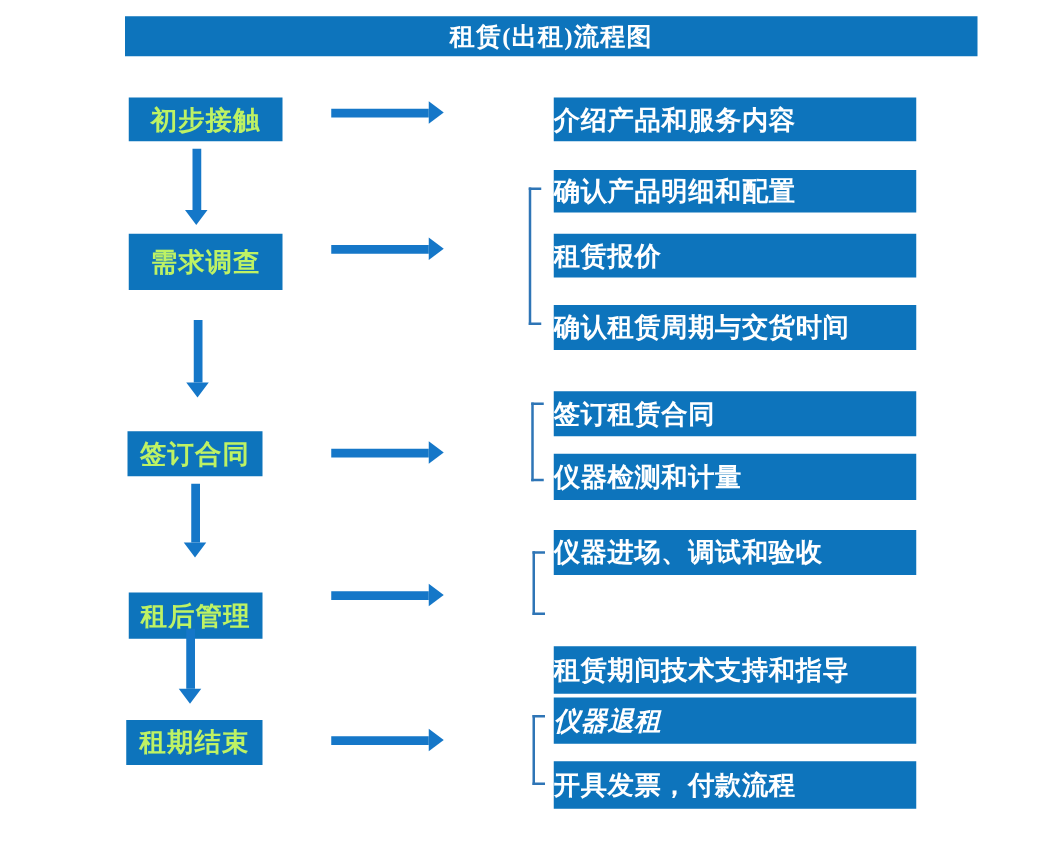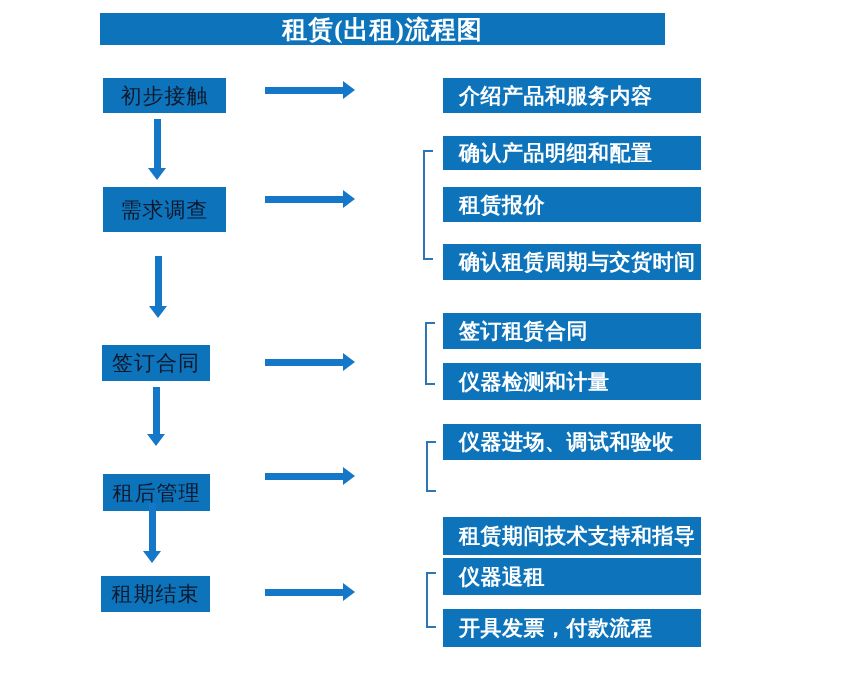--- a/index.html
+++ b/index.html
@@ -11,53 +11,53 @@
   .canvas {
     position: relative;
     width: 844px;
     height: 688px;
     background: var(--bg, #ffffff);
     overflow: hidden;
   }
   .title-bar {
     position: absolute;
     left: 100px; top: 13px;
-    width: 565px; height: 32px;
+    width: 682px; height: 32px;
     background: var(--box, #0d74bc);
     color: #ffffff;
     font-weight: bold;
-    font-size: 25px;
+    font-size: 20px;
     display: flex;
     align-items: center;
     justify-content: center;
     letter-spacing: 1px;
   }
   .step-box {
     position: absolute;
     background: var(--box, #0d74bc);
-    color: #0f172a;
-    font-weight: normal;
+    color: #bef264;
+    font-weight: bold;
     font-size: 21px;
     display: flex;
     align-items: center;
     justify-content: center;
     letter-spacing: 1px;
     white-space: nowrap;
   }
   .detail-box {
     position: absolute;
     left: 443px;
-    width: 258px;
+    width: 290px;
     background: var(--box, #0d74bc);
     color: #ffffff;
     font-weight: bold;
     font-size: 21px;
     display: flex;
     align-items: center;
-    padding-left: 16px;
+    padding-left: 0;
     box-sizing: border-box;
     letter-spacing: 0.5px;
     white-space: nowrap;
   }
   .harrow {
     position: absolute;
     left: 265px;
     width: 90px; height: 18px;
     display: flex;
     align-items: center;
@@ -154,16 +154,16 @@
   <div class="detail-box" style="top:136px; height:34px;">确认产品明细和配置</div>
   <div class="detail-box" style="top:187px; height:35px;">租赁报价</div>
   <div class="detail-box" style="top:244px; height:36px;">确认租赁周期与交货时间</div>
 
   <div class="detail-box" style="top:313px; height:36px;text-align:center;">签订租赁合同</div>
   <div class="detail-box" style="top:363px; height:37px;">仪器检测和计量</div>
 
   <div class="detail-box" style="top:424px; height:36px;">仪器进场、调试和验收</div>
   <div class="detail-box" style="top:489px; height:38px;margin-top:28px;">租赁期间技术支持和指导</div>
 
-  <div class="detail-box" style="top:558px; height:37px;">仪器退租</div>
+  <div class="detail-box" style="top:558px; height:37px;font-style:italic;">仪器退租</div>
   <div class="detail-box" style="top:609px; height:38px;">开具发票，付款流程</div>
 
 </div>
 
 </body></html>

